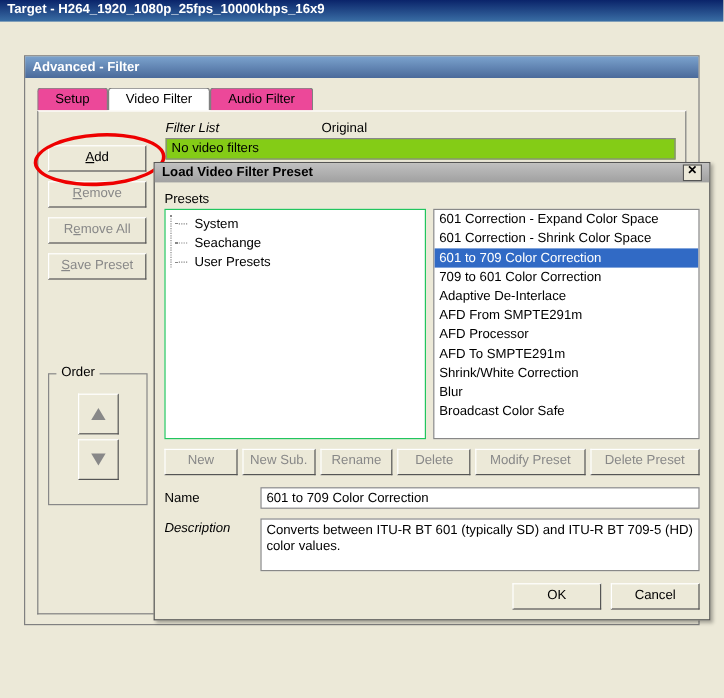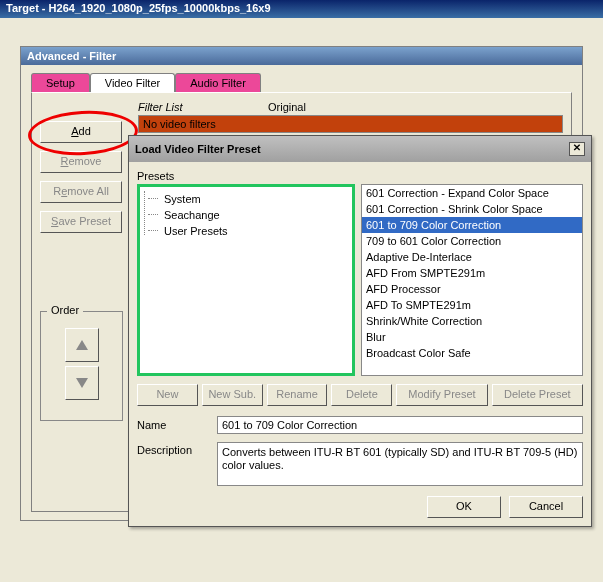--- a/index.html
+++ b/index.html
@@ -11,54 +11,54 @@
 .content { padding: 8px 10px; position: relative; }
 .tabs { display: flex; margin-bottom: 0; }
 .tab { padding: 3px 14px; background: #ec4899; border: 1px solid #808080; border-bottom: none; margin-right: 0; border-radius: 3px 3px 0 0; color: #000; cursor: pointer; position: relative; }
 .tab.active { background: #fff; font-weight: normal; z-index: 2; }
 .tab-body { background: #ece9d8; border: 1px solid #808080; border-top: 1px solid #fff; padding: 8px; height: 420px; position: relative; }
 .filterlist-row { display: flex; align-items: center; margin-bottom: 2px; }
 .filterlist-label { width: 90px; margin-left: 98px; font-style: italic; }
 .filterlist-original { margin-left: 40px; }
 .filtertext-row { display: flex; align-items: center; }
 .filtertext-left { width: 98px; }
-.filtertext-input { border: 1px solid #888; background: #c2410c; height: 18px; padding: 2px 4px; flex: 1; }
+.filtertext-input { border: 1px solid #888; background: #84cc16; height: 18px; padding: 2px 4px; flex: 1; }
 .colorbar { height: 16px; background: linear-gradient(to right, #000 0%, #000 30%, #f0f 40%, #ff0 55%, #0ff 70%, #0f0 82%, #f00 92%, #00f 100%); margin-top: 2px; margin-left: 98px; }
 .left-buttons { position: absolute; left: 8px; top: 28px; display: flex; flex-direction: column; gap: 8px; width: 82px; }
 .btn { background: #ece9d8; border: 1px solid #888; border-top-color: #fff; border-left-color: #fff; border-right-color: #555; border-bottom-color: #555; padding: 3px 4px; text-align: center; cursor: pointer; color: #000; height: 22px; }
 .btn.disabled { color: #888; }
 .order-group { border: 1px solid #888; padding: 12px 8px 8px 8px; position: absolute; left: 8px; top: 218px; width: 83px; height: 110px; }
 .order-group legend { position: absolute; top: -8px; left: 6px; background: #ece9d8; padding: 0 4px; font-size: 11px; }
 .arrow-btn { width: 34px; height: 34px; display: flex; align-items: center; justify-content: center; margin: 4px auto; }
 .arrow-up::before { content: ""; border-left: 6px solid transparent; border-right: 6px solid transparent; border-bottom: 10px solid #888; }
 .arrow-down::before { content: ""; border-left: 6px solid transparent; border-right: 6px solid transparent; border-top: 10px solid #888; }
 .red-ellipse { position: absolute; left: -4px; top: 18px; width: 110px; height: 44px; border: 3px solid #e00; border-radius: 50%; pointer-events: none; z-index: 5; transform: rotate(-3deg); }
 .popup { position: absolute; left: 128px; top: 135px; width: 464px; border: 1px solid #555; background: #ece9d8; z-index: 10; box-shadow: 2px 2px 3px rgba(0,0,0,.3); }
-.popup-title { background: linear-gradient(to bottom, #c0c0c0, #a0a0a0); color: #000; padding: 2px 6px; font-weight: bold; display: flex; justify-content: space-between; align-items: center; height: 26px; }
+.popup-title { background: linear-gradient(to bottom, #c0c0c0, #a0a0a0); color: #000; padding: 2px 6px; font-weight: bold; display: flex; justify-content: space-between; align-items: center; height: 16px; }
 .popup-close { width: 16px; height: 14px; background: #ece9d8; border: 1px solid #555; text-align: center; line-height: 10px; font-size: 10px; cursor: pointer; font-family: Arial; font-weight: bold; }
 .popup-body { padding: 8px; }
 .col-labels { display: flex; margin-bottom: 2px; }
 .col-labels .cat { width: 224px; }
 .lists { display: flex; gap: 6px; }
-.tree { border: 3px solid #22c55e; background: #fff; width: 218px; height: 192px; padding: 4px; overflow: hidden; }
+.tree { border: 1px solid #22c55e; background: #fff; width: 218px; height: 192px; padding: 4px; overflow: hidden; }
 .tree-item { padding: 1px 2px 1px 16px; position: relative; line-height: 14px; }
 .tree-item::before { content: ""; position: absolute; left: 0; top: 7px; width: 10px; height: 1px; border-top: 1px dotted #888; }
 .tree-root::after { content: ""; position: absolute; left: 0; top: 0; height: 44px; border-left: 1px dotted #888; }
 .tree-root { position: relative; padding-left: 4px; }
 .presets { border: 1px solid #888; background: #fff; width: 222px; height: 192px; overflow-y: scroll; }
 .preset-item { padding: 1px 4px; white-space: nowrap; overflow: hidden; cursor: pointer; line-height: 14px; }
 .preset-item.selected { background: #316ac5; color: #fff; }
 .btnrow { display: flex; gap: 4px; margin-top: 8px; }
 .btnrow .btn { flex: 1; }
 .btnrow .btn.wide { flex: 1.6; }
 .namerow { display: flex; align-items: center; margin-top: 10px; }
 .namerow .lbl { width: 80px; }
 .nameinput { flex: 1; border: 1px solid #888; background: #fff; padding: 2px 4px; height: 18px; }
 .descrow { display: flex; margin-top: 8px; }
-.descrow .lbl { width: 80px; padding-top: 2px; }
+.descrow .lbl { width: 80px; padding-top: 2px; font-style: italic; }
 .descbox { flex: 1; border: 1px solid #888; background: #fff; padding: 3px 4px; height: 44px; overflow-y: scroll; line-height: 13px; }
 .okrow { display: flex; justify-content: flex-end; gap: 8px; margin-top: 10px; }
 .okrow .btn { width: 74px; }
 .underline-key { text-decoration: underline; }
 </style>
 </head>
 <body>
 
 <div class="titlebar">
   <span>Target - H264_1920_1080p_25fps_10000kbps_16x9</span>

